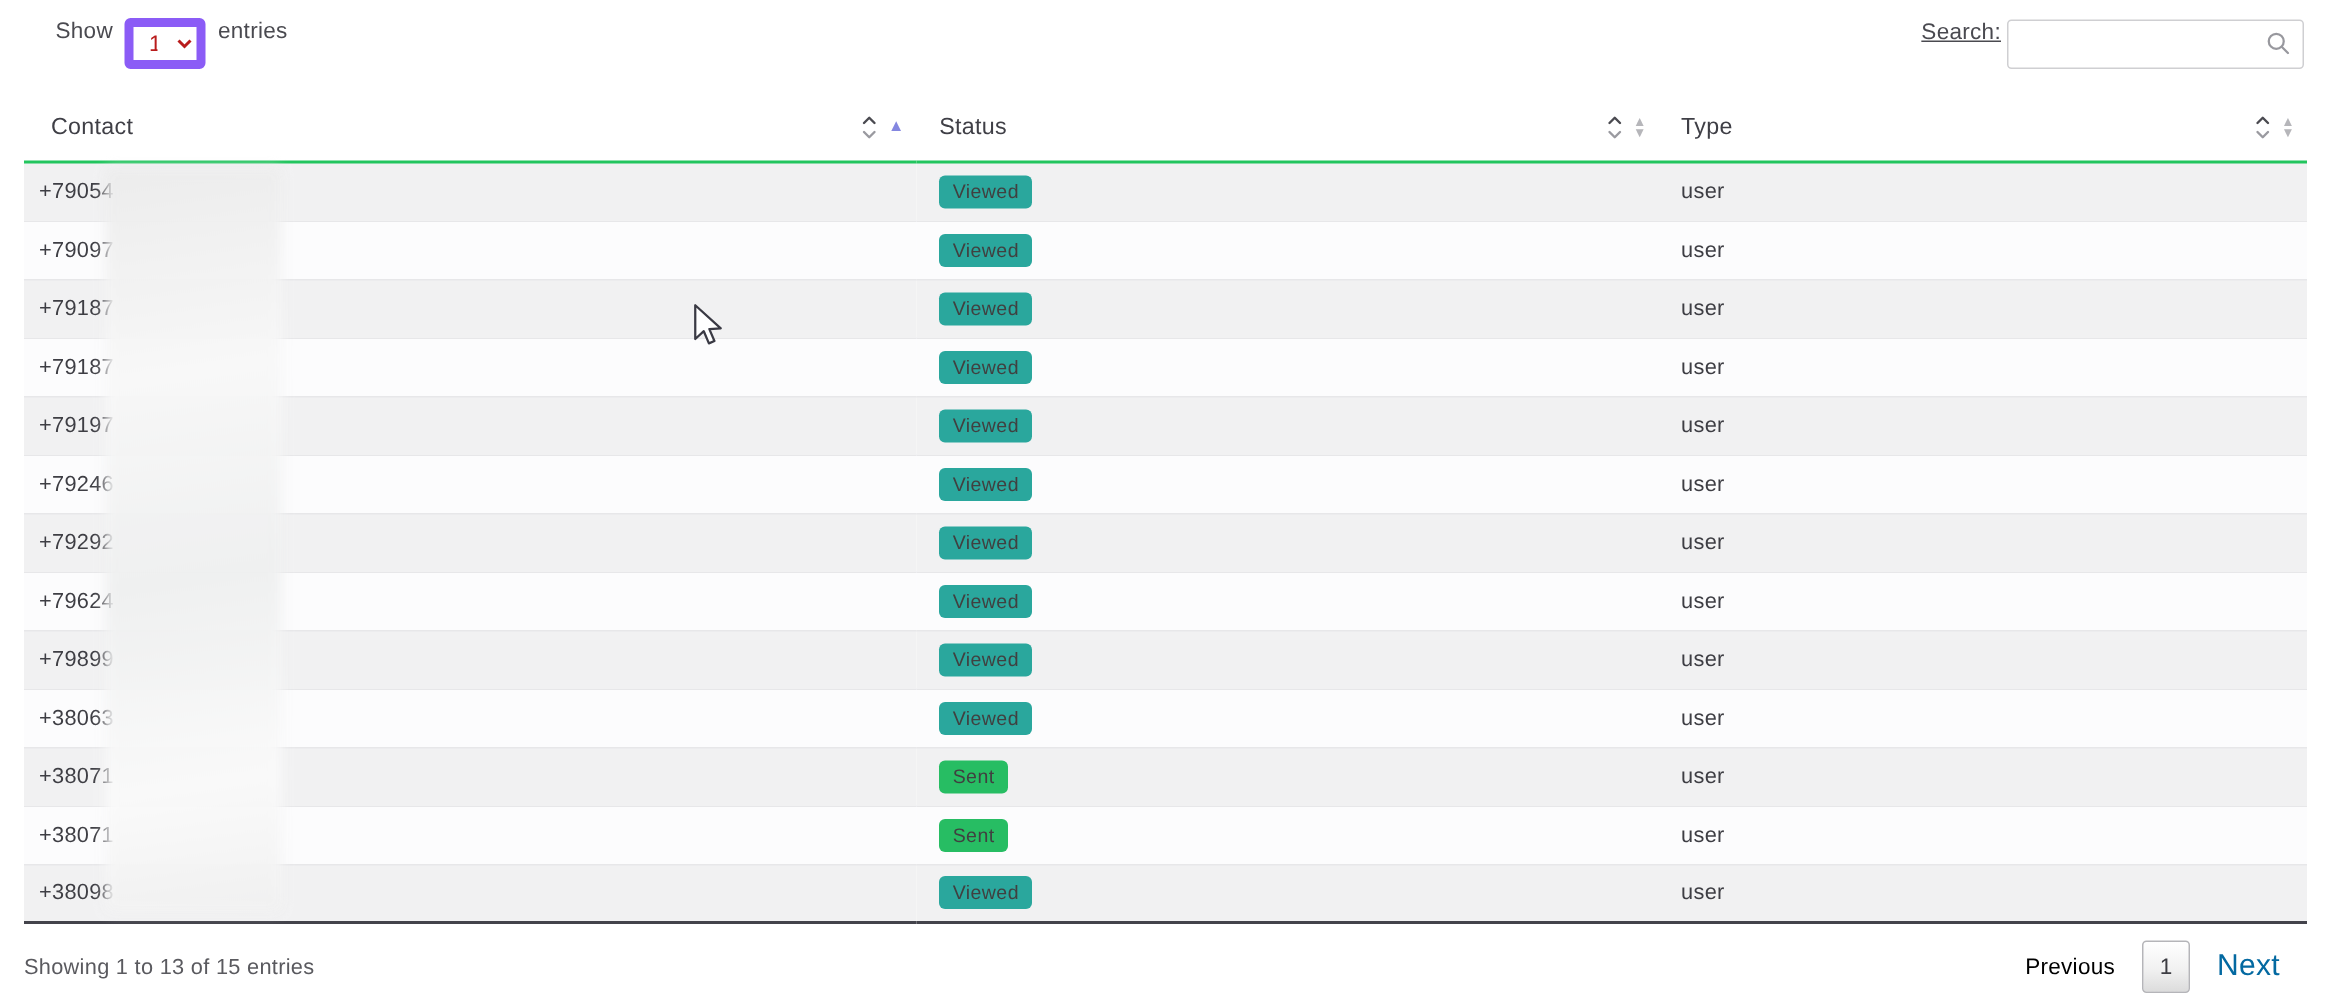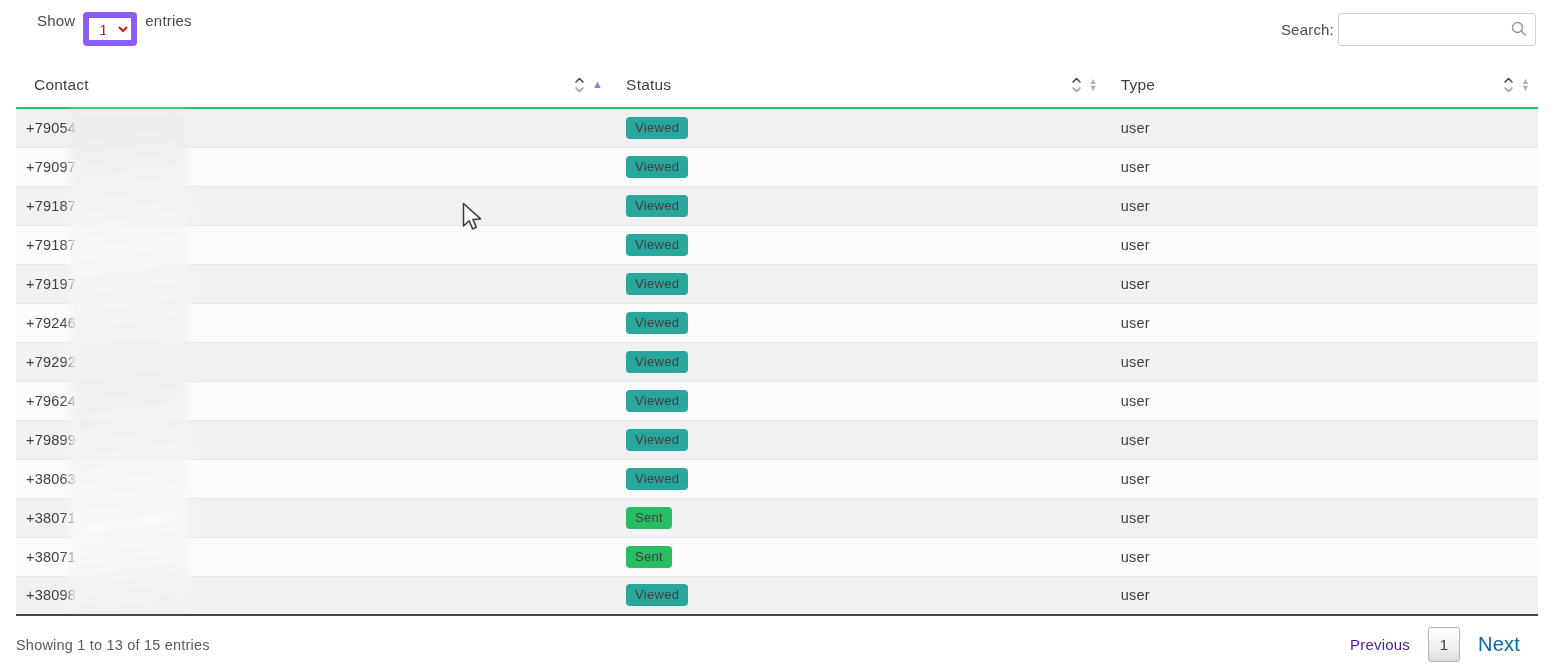--- a/index.html
+++ b/index.html
@@ -13,21 +13,21 @@
   .topbar {
     display:flex; justify-content:space-between; align-items:center;
     padding:8px 18px 0 37px; height:50px;
   }
   .length-control { display:flex; align-items:flex-start; gap:8px; font-size:15px; color:#4a4a50; }
   .length-control select {
     width:54px; height:34px; font-size:15px; color:#b91c1c;
     border:6px solid #8b5cf6; border-radius:4px; padding:0 10px 0 6px;
     background:#fff; font-family:"Liberation Sans", sans-serif;
   }
-  .search-control { display:flex; align-items:center; font-size:15px; color:#4a4a50; }
+  .search-control { display:flex; font-size:15px; color:#4a4a50;text-decoration:underline; }
   .search-box { position:relative; margin-left:4px; }
   .search-box input {
     width:198px; height:33px; border:1px solid #cfcfd2; border-radius:3px;
     padding:0 32px 0 9px; font-size:14px; color:#444; outline:none;
     font-family:"Liberation Sans", sans-serif;
   }
   .search-box svg { position:absolute; right:9px; top:8px; }
   
   table.data-table {
     width:1522px; margin:12px 16px 0; border-collapse:collapse; table-layout:fixed;
@@ -60,21 +60,21 @@
   }
   .badge.viewed { background:var(--badge-viewed,#2aa79d); }
   .badge.sent   { background:var(--badge-sent,#27bd63); }
   
   .footer {
     display:flex; justify-content:space-between; align-items:center;
     margin:0 16px; padding-top:11px;
   }
   .table-info { font-size:14.5px; color:#5a5a5f; }
   .pagination { display:flex; align-items:center; gap:14px; padding-right:14px; }
-  .page-prev { font-size:15px; color:#4c1d95; cursor:pointer; padding:6px 4px; }
+  .page-prev { font-size:15px; color:#000000; cursor:pointer; padding:6px 4px; }
   .page-next { font-size:20px; color:#0369a1; cursor:pointer; padding:6px 4px; }
   .page-number {
     min-width:32px; height:35px; display:inline-flex; align-items:center; justify-content:center;
     border:1px solid #b5b5b9; border-radius:3px; font-size:15px; color:#3c3c42;
     background:linear-gradient(180deg,#ffffff 0%, #f1f1f1 55%, #dcdcdc 100%);
     cursor:pointer;
   }
   
   .redaction {
     position:absolute; left:70px; top:112px; width:118px; height:496px;

